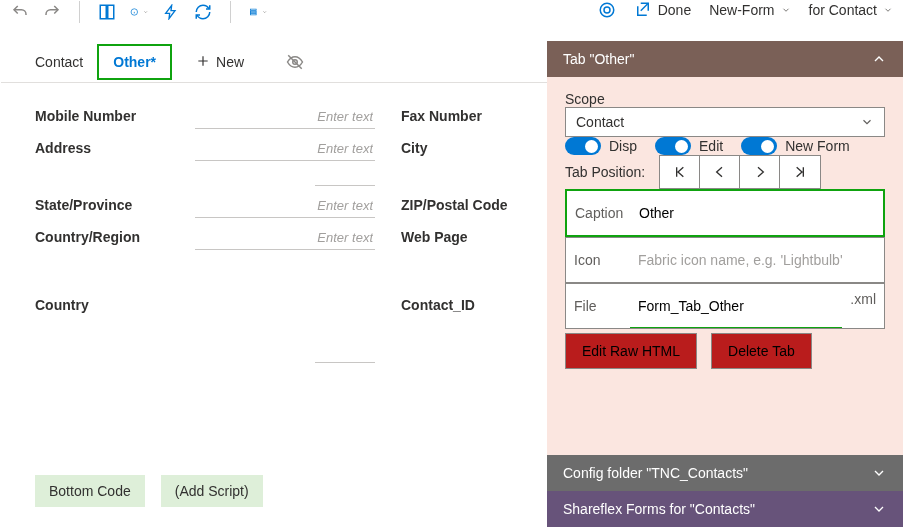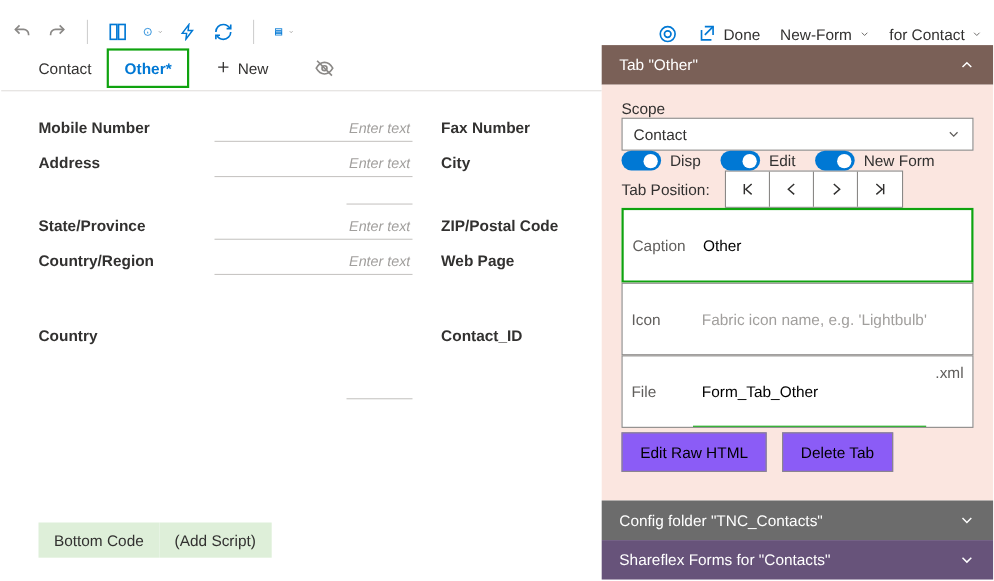--- a/index.html
+++ b/index.html
@@ -1,19 +1,19 @@
 <!DOCTYPE html>
 <html><head>
 <meta charset="utf-8">
 <style>
   html,body{margin:0;padding:0;font-family:"Segoe UI",Arial,sans-serif;font-size:14px;color:#323130;background:#fff}
   *{box-sizing:border-box}
   .root{display:flex;flex-direction:column;width:904px;height:528px;overflow:hidden;border:1px solid #fff}
   
-  .toolbar{height:40px;display:flex;align-items:flex-end;padding:0 10px;background:#fff;border-bottom:1px solid #fff}
+  .toolbar{height:40px;display:flex;align-items:flex-start;padding:0 10px;background:#fff;border-bottom:1px solid #fff}
   .tb-left{display:flex;align-items:center;gap:14px}
   .tb-right{margin-left:auto;display:flex;align-items:center;gap:18px}
   .tb-sep{width:1px;height:22px;background:#d0d0d0;margin:0 4px}
   .tb-ico{width:18px;height:18px;display:flex;align-items:center;justify-content:center;color:#0078d4;cursor:pointer}
   .tb-ico.gray{color:#8a8886}
   .tb-txt{display:flex;align-items:center;gap:6px;cursor:pointer}
   .chev{width:10px;height:10px}
   
   .split{flex:1;display:flex;min-height:0}
   .left{flex:1;display:flex;flex-direction:column;min-width:0}
@@ -25,46 +25,46 @@
   .tab.new{color:#323130;display:flex;gap:6px;margin-left:10px}
   .tab.eye{margin-left:14px;color:#8a8886}
   
   .form{flex:1;padding:22px 19px 14px 34px;display:grid;grid-template-columns:1fr 1fr;column-gap:26px;row-gap:8px;align-content:start}
   .frow{display:flex;flex-direction:column}
   .frow .line{display:flex;align-items:baseline;gap:10px}
   .flabel{font-weight:600;color:#323130;flex:0 0 150px;padding-top:2px;font-size:14px}
   .finput{flex:1;text-align:right;color:#a19f9d;font-size:13px;border:none;border-bottom:1px solid #c8c6c4;padding:4px 2px;min-width:60px;background:transparent}
   .finput::placeholder{color:#a19f9d;font-style:italic}
   .spacer-input{border:none;border-bottom:1px solid #c8c6c4;height:1px;width:60px;margin-left:auto;margin-top:24px}
-  .bottom{display:flex;padding:14px 30px 20px 34px}
+  .bottom{display:flex;gap:16px;padding:14px 30px 20px 34px}
   .bbtn{background:#deefd9;color:#323130;border:none;padding:8px 14px;cursor:pointer;font-size:14px}
   
   .acc{display:flex;align-items:center;justify-content:space-between;padding:10px 16px;color:#fff;cursor:pointer;font-size:14px}
   .acc1{background:#7a6057}
   .acc2{background:#6c6c6c}
   .acc3{background:#67537a}
   .panel{background:#fbe6e0;padding:14px 18px 18px 18px;display:flex;flex-direction:column;gap:0;flex:1;overflow:auto}
   .sectionlbl{color:#323130}
   .select{display:flex;align-items:center;justify-content:space-between;border:1px solid #8a8886;background:#fff;padding:6px 10px;cursor:pointer}
   .toggles{display:flex;align-items:center;gap:18px}
   .tg{display:flex;align-items:center;gap:8px}
   .tswitch{width:36px;height:18px;border-radius:10px;background:#0078d4;position:relative}
   .tswitch::after{content:"";width:13px;height:13px;border-radius:50%;background:#fff;position:absolute;top:2.5px;right:3px}
   .posrow{display:flex;align-items:center;gap:14px}
   .navgrp{display:flex;border:1px solid #8a8886;background:#fff}
   .navbtn{width:40px;height:32px;display:flex;align-items:center;justify-content:center;cursor:pointer;border-right:1px solid #8a8886}
   .navbtn:last-child{border-right:none}
   .inprow{display:flex;align-items:stretch;border:1px solid #8a8886;background:#fff}
   .inprow.green{border:2px solid #0fa30f}
-  .inplbl{width:64px;padding:24px 8px;color:#605e5c;border-right:1px solid transparent}
+  .inplbl{width:64px;padding:14px 8px;color:#605e5c;border-right:1px solid transparent}
   .inpval{flex:1;border:none;padding:7px 8px;font-size:14px;outline:none;background:transparent}
   .inpval::placeholder{color:#a19f9d}
   .inpext{padding:7px 8px;color:#605e5c}
   .btnrow{display:flex;gap:14px;margin-top:4px}
-  .pbtn{border:1px solid #8a8886;background:#8b5cf6;padding:9px 16px;cursor:pointer;font-size:14px}
+  .pbtn{border:1px solid #8a8886;background:#b91c1c;padding:9px 16px;cursor:pointer;font-size:14px}
   svg{display:block}
 </style>
 </head>
 <body>
 
 <div class="root">
 
   <div class="toolbar">
     <div class="tb-left">
       <span class="tb-ico gray">

